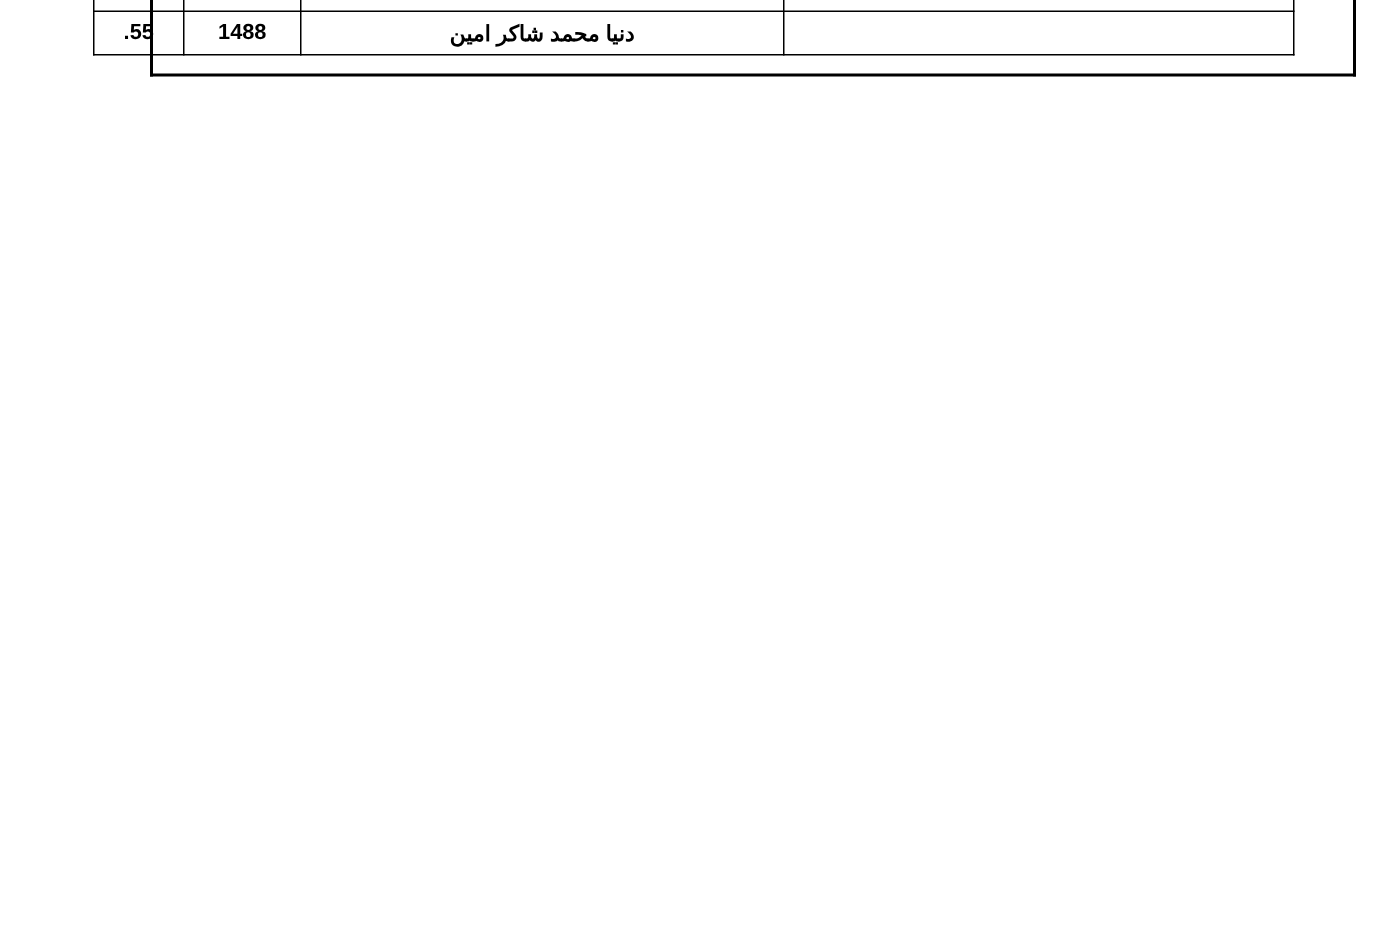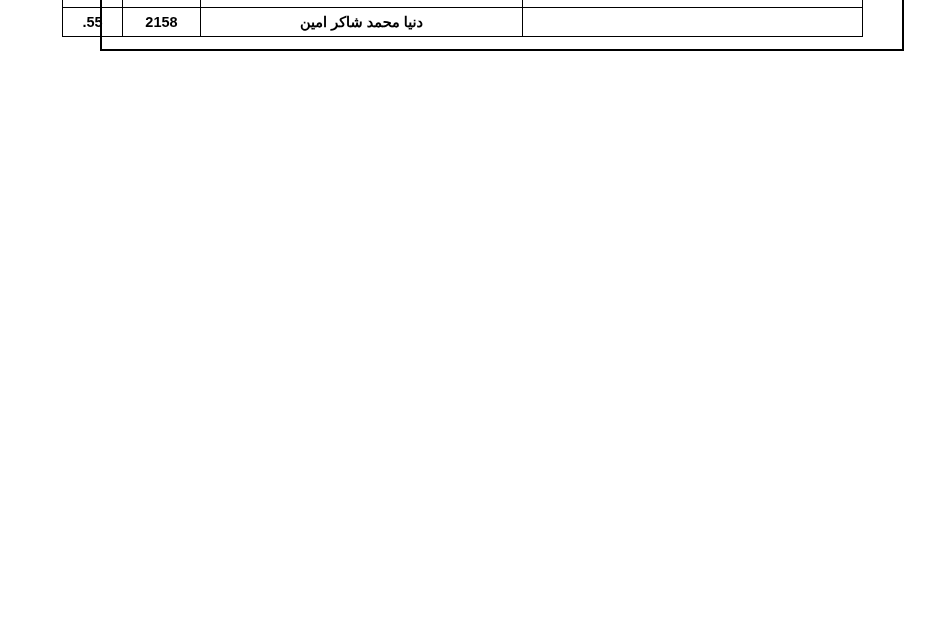--- a/index.html
+++ b/index.html
@@ -128,21 +128,21 @@
       <tbody>
         <tr class="clipped-row">
           <td class="blank-cell"></td>
           <td class="name-cell"></td>
           <td class="num-cell"></td>
           <td class="index-cell"></td>
         </tr>
         <tr>
           <td class="blank-cell"></td>
           <td class="name-cell">دنيا محمد شاكر امين</td>
-          <td class="num-cell">2158</td>
+          <td class="num-cell">1488</td>
           <td class="index-cell">.55</td>
         </tr>
       </tbody>
     </table>
   </div>
 
   <div class="table-frame"></div>
 
 </div>
 

